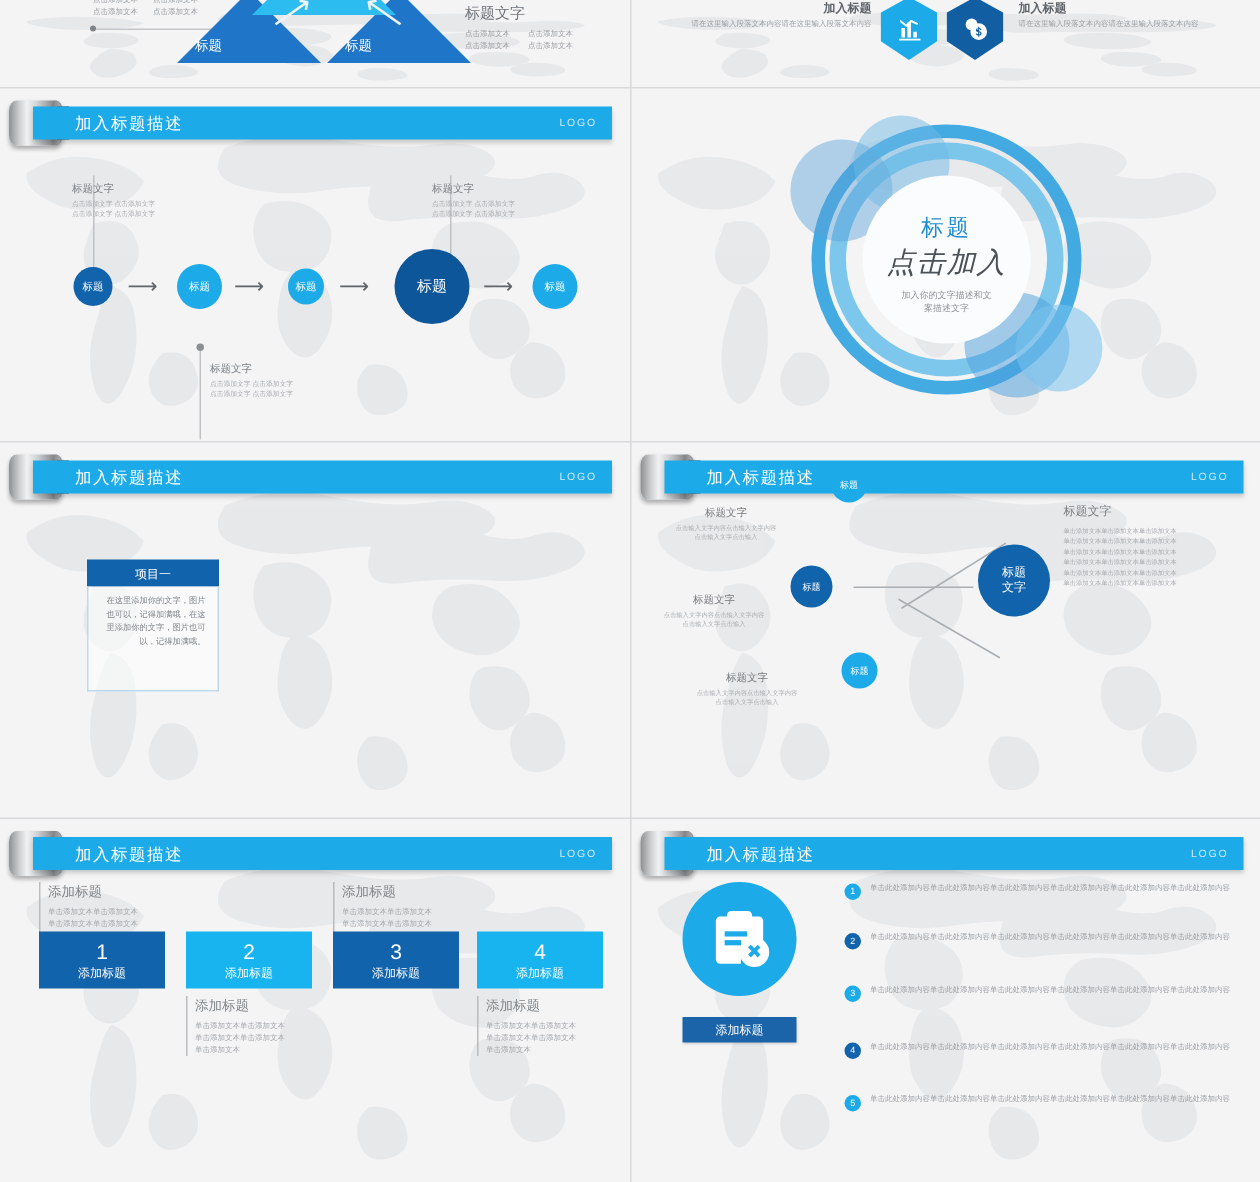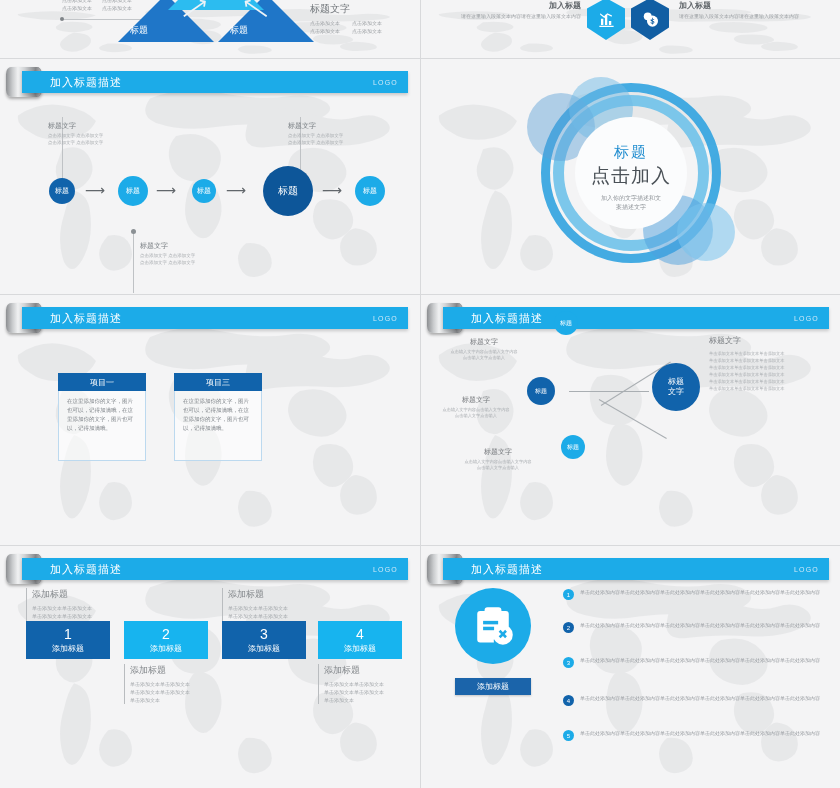--- a/index.html
+++ b/index.html
@@ -64,25 +64,25 @@
   .cap p { font-size:4.5px; color:#a6aaae; line-height:6.5px; }
   .stem { position:absolute; width:1px; background:#bfc2c5; }
   .sdot { position:absolute; width:5px; height:5px; border-radius:50%; background:#8b9094; }
   .fa { position:absolute; color:#61666b; font-size:14px; }
 
   
   .rings { position:absolute; left:50%; top:50%; transform:translate(-50%,-50%); width:200px; height:200px; }
   .ring { position:absolute; border-radius:50%; }
   .ctxt { position:absolute; left:50%; top:50%; transform:translate(-50%,-50%); text-align:center; width:120px; }
   .ctxt .a { font-size:15px; color:#1f8ccf; letter-spacing:2px; }
-  .ctxt .b { font-size:19px; color:#4a5157; letter-spacing:1px; margin-top:1px; }
+  .ctxt .b { font-size:19px; color:#4a5157; letter-spacing:1px; margin-top:1px;font-style:italic; }
   .ctxt .c { font-size:6px; color:#8e9398; line-height:9px; margin-top:5px; }
 
   
-  .tbl { position:absolute; left:58px; top:78px; display:flex; gap:28px; }
+  .tbl { position:absolute; left:58px; top:78px; display:flex; gap:4px;text-align:right; }
   .col { width:88px; }
   .col .h { height:18px; display:flex; align-items:center; justify-content:center; color:#fff; font-size:8px; }
   .col .b { border:1px solid #bcd9ef; border-top:none; background:rgba(255,255,255,.55); padding:6px 8px; font-size:5.5px; color:#7f8489; line-height:9px; min-height:70px; }
 
   
   .hub-line { position:absolute; height:1px; background:#a9aeb2; transform-origin:left center; }
   .hub-cap h5 { font-size:7px; color:#76797d; font-weight:normal; margin-bottom:2px; }
   .hub-cap p { font-size:4.2px; color:#a8acb0; line-height:6px; }
 
   
@@ -336,24 +336,20 @@
     <div class="hdr">
       <span class="t">加入标题描述</span>
       <span class="lg">LOGO</span>
     </div>
 
     <div class="tbl">
       <div class="col">
         <div class="h" style="background:#1163ab">项目一</div>
         <div class="b">在这里添加你的文字，图片也可以，记得加满哦，在这里添加你的文字，图片也可以，记得加满哦。</div>
       </div>
-      <div class="col">
-        <div class="h" style="background:#1163ab">项目三</div>
-        <div class="b">在这里添加你的文字，图片也可以，记得加满哦，在这里添加你的文字，图片也可以，记得加满哦。</div>
-      </div>
     </div>
   </div>
 
   <div class="slide">
     <div class="map">
         <svg style="display: block;" viewBox="0 0 420 250" preserveAspectRatio="none" xmlns="http://www.w3.org/2000/svg">
   <g fill="#dcdddf">
     <path d="M18 60 q22-16 48-10 q20 4 30 16 q-6 14-24 18 q-26 6-42-6 q-14-8-12-18z"></path>
     <path d="M62 96 q18-6 26 6 q10 16-2 30 q-10 12-22 4 q-10-8-8-22z"></path>
     <path d="M74 140 q14 4 16 22 q4 30-8 52 q-10 18-18 2 q-8-24 0-50 q4-18 10-26z"></path>

